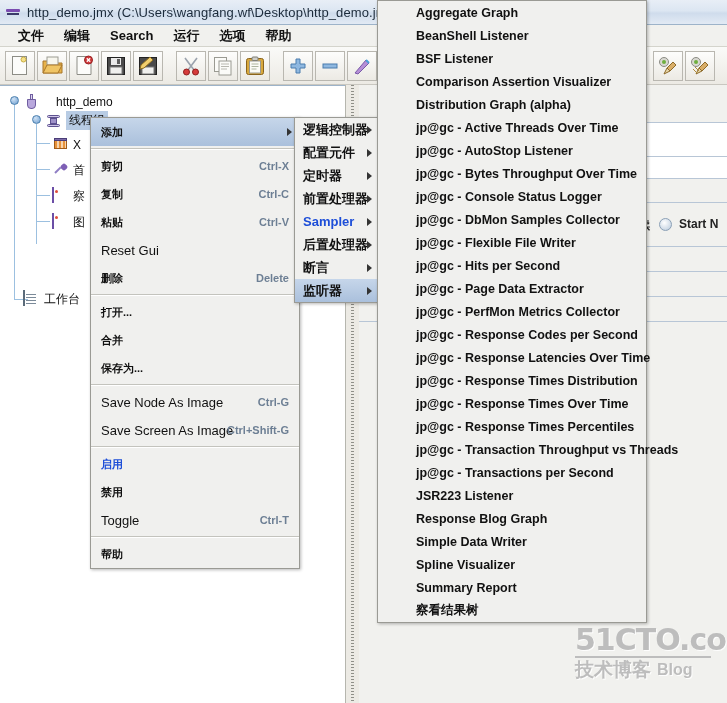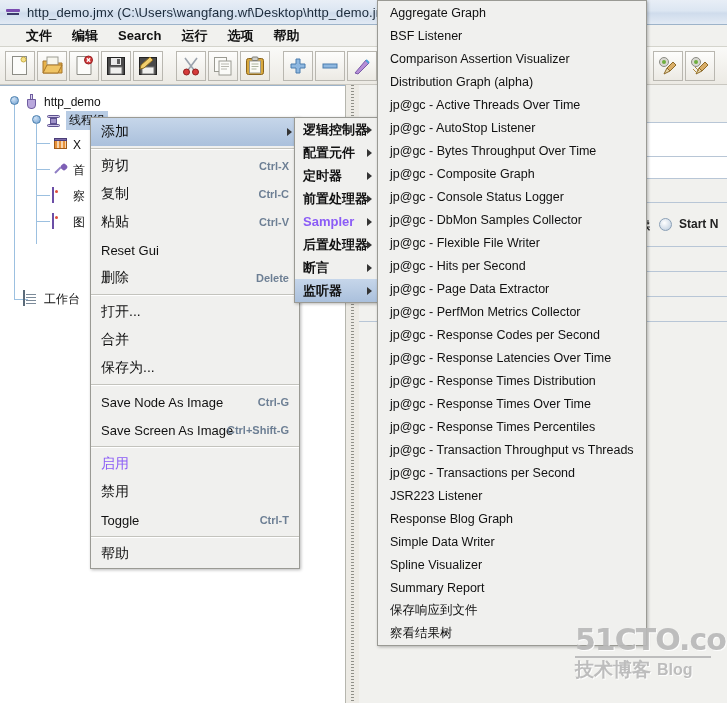--- a/index.html
+++ b/index.html
@@ -22,21 +22,21 @@
   }
   .title-icon{width:16px;height:14px;margin-right:6px;position:relative;flex:0 0 auto;}
   .title-icon .tbar{position:absolute;left:1px;top:4px;width:14px;height:3px;background:#7a4bb0;border-radius:1px;}
   .title-icon .tbar2{position:absolute;left:2px;top:8px;width:12px;height:2px;background:#3a3a6a;}
   .title-text{font-size:13px;color:#1b2a3a;letter-spacing:.1px;}
 
   
   .menubar{
     position:absolute;left:0;top:25px;width:727px;height:22px;
     background:#f1f1ee;border-bottom:1px solid #d4d4cc;
-    display:flex;align-items:center;box-sizing:border-box;padding-left:16px;
+    display:flex;align-items:center;box-sizing:border-box;padding-left:8px;
   }
   .menubar .mi{
     font-size:13px;font-weight:bold;color:#111;padding:2px 10px;cursor:default;
   }
 
   
   .toolbar{
     position:absolute;left:0;top:47px;width:727px;height:38px;
     background:linear-gradient(to bottom,#fafaf8,#eceae4);
     border-bottom:1px solid #c9c7c0;
@@ -116,39 +116,39 @@
     box-shadow:1px 1px 3px rgba(0,0,0,.28);box-sizing:border-box;z-index:40;
   }
   .menu .row{
     height:28px;display:flex;align-items:center;padding:0 10px;box-sizing:border-box;
     font-size:13px;color:#111;white-space:nowrap;position:relative;cursor:default;
   }
   .menu .row .lab{flex:0 0 auto;}
   .menu .row .acc{
     position:absolute;right:10px;font-size:11px;color:#6d7f94;font-weight:bold;text-align:center;
   }
-  .menu .row.cjk .lab{font-weight:normal;font-size:14px;}
+  .menu .row.cjk .lab{font-weight:bold;font-size:11px;}
   .menu .row.sel{background:linear-gradient(to bottom,#c6d6ea,#aac0dc);}
-  .menu .row.dis .lab{color:#8b5cf6;}
+  .menu .row.dis .lab{color:#1d4ed8;}
   .menu .sep{height:1px;background:#c3c3bd;margin:2px 0;border-bottom:1px solid #ffffff;}
   .arrow{
     position:absolute;right:7px;width:0;height:0;
     border-top:4px solid transparent;border-bottom:4px solid transparent;border-left:5px solid #333;
   }
 
   
   #menu-context{left:90px;top:117px;width:210px;}
   
   #menu-add{left:294px;top:117px;width:86px;}
   #menu-add .row{height:23px;padding:0 8px;}
   #menu-add .row .lab{font-weight:bold;font-size:13px;}
   
   #menu-listeners{left:377px;top:0px;width:270px;}
   #menu-listeners .row{height:23px;padding:0 12px;font-size:12.5px;}
-  #menu-listeners .row .lab{font-weight:normal;}
+  #menu-listeners .row .lab{font-weight:bold;margin-left:26px;}
 
   
   .watermark{
     position:absolute;right:2px;bottom:8px;width:150px;height:70px;z-index:60;
     pointer-events:none;opacity:.92;
   }
   .wm-top{
     font-family:"DejaVu Sans",sans-serif;font-weight:bold;font-size:30px;letter-spacing:-1px;
     color:#b9b9b9;text-shadow:1px 1px 0 #ffffff;line-height:30px;
   }
@@ -282,21 +282,21 @@
 
       <div class="vline" style="left:14px;top:16px;height:196px;"></div>
       <div class="vline" style="left:36px;top:36px;height:120px;"></div>
       <div class="hline" style="left:36px;top:55px;width:14px;"></div>
       <div class="hline" style="left:36px;top:81px;width:14px;"></div>
       <div class="hline" style="left:36px;top:107px;width:14px;"></div>
       <div class="hline" style="left:36px;top:133px;width:14px;"></div>
       <div class="hline" style="left:14px;top:211px;width:14px;"></div>
 
       <div class="handle" style="left:10px;top:8px;"></div>
-      <div class="tnode" style="left:23px;top:4px;">
+      <div class="tnode" style="left:23px;top:4px;gap:12px;">
         <span class="icn ic-flask">
             <span class="neck"></span>
             <span class="body"></span>
           </span>
         <span class="tlabel">http_demo</span>
       </div>
 
       <div class="handle" style="left:32px;top:27px;"></div>
       <div class="tnode" style="left:45px;top:23px;">
         <span class="icn ic-spool">
@@ -450,41 +450,41 @@
         <span class="lab">监听器</span>
         <span class="arrow"></span>
       </div>
     </div>
 
   <div class="menu" id="menu-listeners">
       <div class="row">
         <span class="lab">Aggregate Graph</span>
       </div>
       <div class="row">
+        <span class="lab">BeanShell Listener</span>
+      </div>
+      <div class="row">
         <span class="lab">BSF Listener</span>
       </div>
       <div class="row">
         <span class="lab">Comparison Assertion Visualizer</span>
       </div>
       <div class="row">
         <span class="lab">Distribution Graph (alpha)</span>
       </div>
       <div class="row">
         <span class="lab">jp@gc - Active Threads Over Time</span>
       </div>
       <div class="row">
         <span class="lab">jp@gc - AutoStop Listener</span>
       </div>
       <div class="row">
         <span class="lab">jp@gc - Bytes Throughput Over Time</span>
       </div>
       <div class="row">
-        <span class="lab">jp@gc - Composite Graph</span>
-      </div>
-      <div class="row">
         <span class="lab">jp@gc - Console Status Logger</span>
       </div>
       <div class="row">
         <span class="lab">jp@gc - DbMon Samples Collector</span>
       </div>
       <div class="row">
         <span class="lab">jp@gc - Flexible File Writer</span>
       </div>
       <div class="row">
         <span class="lab">jp@gc - Hits per Second</span>
@@ -523,23 +523,20 @@
         <span class="lab">Response Blog Graph</span>
       </div>
       <div class="row">
         <span class="lab">Simple Data Writer</span>
       </div>
       <div class="row">
         <span class="lab">Spline Visualizer</span>
       </div>
       <div class="row">
         <span class="lab">Summary Report</span>
-      </div>
-      <div class="row">
-        <span class="lab">保存响应到文件</span>
       </div>
       <div class="row">
         <span class="lab">察看结果树</span>
       </div>
     </div>
 
   <div class="watermark">
     <div class="wm-top">51CTO.com</div>
     <div class="wm-rule"></div>
     <div class="wm-bot">

